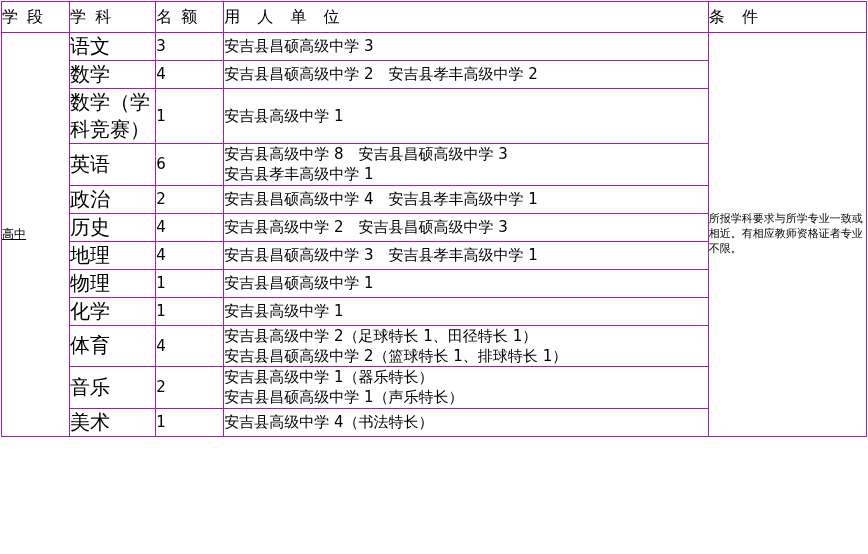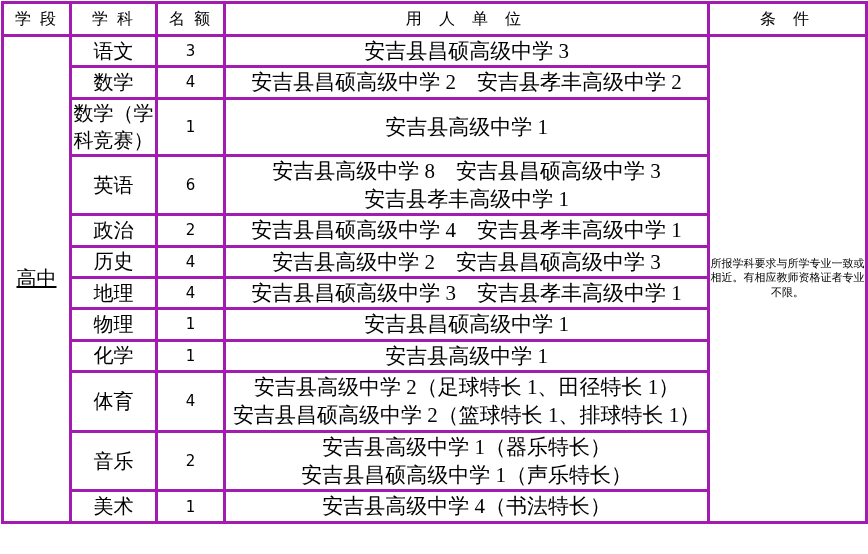--- a/index.html
+++ b/index.html
@@ -20,58 +20,57 @@
     position: relative;
   }
   table.recruit {
     border-collapse: collapse;
     table-layout: fixed;
     width: 866px;
     margin: 1px 0 0 1px;
     font-size: 15px;
   }
   table.recruit td {
-    border: 3px solid #a21caf;
+    border: 1px solid #a21caf;
     padding: 0;
     vertical-align: middle;
-    text-align: center;
+    text-align: left;
     line-height: 1.35;
   }
   .hdr {
     font-size: 16px;
     height: 30px;
     letter-spacing: 2px;
     font-weight: normal;
   }
   .hdr-wide {
     letter-spacing: 6px;
   }
   .col-stage { width: 68px; }
   .col-subject { width: 86px; }
   .col-quota { width: 68px; }
   .col-unit { width: 484px; }
   .col-cond { width: 158px; }
 
   .cell-stage {
-    font-size: 20px;
+    font-size: 12px;
     text-decoration: underline;
   }
   .cell-subject {
     font-size: 20px;
     padding: 3px 2px;
   }
   .cell-quota {
     font-size: 15px;
   }
   .cell-unit {
     text-align: left;
     padding: 4px 5px 4px 8px;
-    font-size: 21px;
+    font-size: 15px;
     white-space: pre-line;
-    font-family: Liberation Serif, serif;
   }
   .cell-cond {
     text-align: left;
     padding: 4px 6px;
     font-size: 11px;
     line-height: 1.5;
     vertical-align: middle;
   }
 </style>
 </head>

